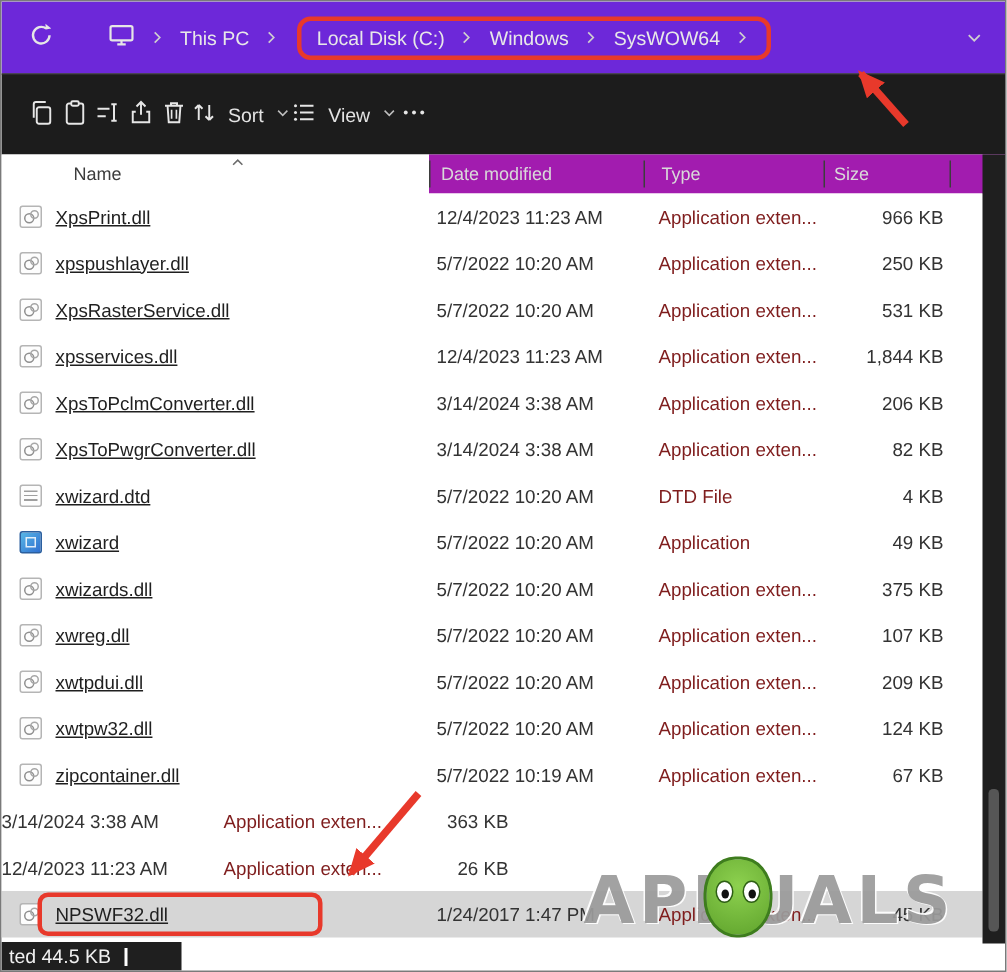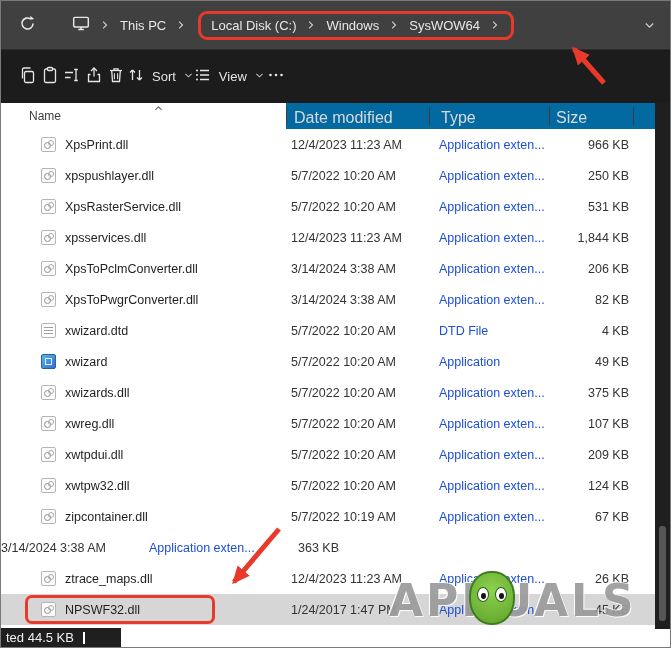--- a/index.html
+++ b/index.html
@@ -1,57 +1,57 @@
 <!DOCTYPE html>
 <html><head>
 <meta charset="utf-8">
 <style>
   * { margin:0; padding:0; box-sizing:border-box; }
   body { background:#ffffff; font-family:"Liberation Sans", sans-serif; }
   .screen { position:relative; width:671px; height:648px; background:#ffffff;
             border:1px solid #7a7a7a; overflow:hidden; }
 
   
-  .topbar { position:absolute; top:0; left:0; right:0; height:48px; background:#404040;
+  .topbar { position:absolute; top:0; left:0; right:0; height:48px; background:#6d28d9;
             display:flex; align-items:center; padding:0 14px 0 16px; gap:9px; }
   .icon-btn { display:flex; align-items:center; justify-content:center; background:none; border:none;
               padding:2px; cursor:default; }
   .crumb { color:#e8e8e8; font-size:13px; white-space:nowrap; }
   .crumb-box { display:flex; align-items:center; gap:9px; border:3px solid #e8392b;
                border-radius:9px; padding:4px 10px; margin-left:2px; }
   .chev-right, .chev-down { display:flex; align-items:center; }
   .nav-right { margin-left:auto; }
 
   
   .toolbar { position:absolute; top:48px; left:0; right:0; height:54px; background:#1c1c1c;
              border-top:1px solid #2c2c2c; display:flex; align-items:center;
              padding:0 16px; }
   .tool-group { display:flex; align-items:center; gap:7px; color:#e3e3e3; font-size:13px;
                 background:none; border:none; }
 
   
   .header-row { position:absolute; top:102px; left:0; right:0; height:26px; }
   .hcell-name { position:absolute; left:0; top:0; width:285px; height:26px; background:#ffffff;
-                color:#3c3c3c; font-size:12px; display:flex; align-items:center; padding-left:28px; }
+                color:#3c3c3c; font-size:12px; display:flex; align-items:center; padding-left:48px; }
   .sort-caret { position:absolute; left:152px; top:0px; }
-  .hdark { position:absolute; left:285px; right:0; top:0; height:26px; background:#0369a1;
-           color:#d9d9d9; font-size:16px;text-align:center; }
+  .hdark { position:absolute; left:285px; right:0; top:0; height:26px; background:#a21caf;
+           color:#d9d9d9; font-size:12px;text-align:center; }
   .hdark .hlabel { position:absolute; top:6px; }
   .h-date { left:8px; } .h-type { left:155px; } .h-size { left:270px; }
   .hsep { position:absolute; top:4px; width:1px; height:18px; background:#3d3d3d; }
   .hs1 { left:0; } .hs2 { left:143px; } .hs3 { left:263px; } .hs4 { left:347px; }
 
   
   .rows { position:absolute; top:128px; left:0; right:15px; }
   .row { height:31px; display:flex; align-items:center; position:relative;
          font-size:12.5px; color:#1f1f1f; background:#ffffff; }
   .row.selected { background:#d6d6d6; }
-  .c-name { width:290px; display:flex; align-items:center; padding-left:40px; gap:9px; }
+  .c-name { width:290px; display:flex; align-items:center; padding-left:12px; gap:9px;text-decoration:underline; }
   .c-date { width:148px; color:#333; }
-  .c-type { width:112px; color:#1d4ed8; }
+  .c-type { width:112px; color:#7f1d1d; }
   .c-size { width:78px; text-align:right; color:#333; }
   .red-box { position:absolute; left:24px; top:1px; width:190px; height:29px;
              border:3px solid #e8392b; border-radius:7px; pointer-events:none; }
 
   
   .fico { width:15px; height:15px; flex:0 0 15px; position:relative; background:#fdfdfd;
           border:1px solid #b5b5b5; border-radius:2px; }
   .fico.dll::before { content:""; position:absolute; left:2px; bottom:2px; width:5px; height:5px;
                       border:1.5px solid #8f8f8f; border-radius:50%; }
   .fico.dll::after  { content:""; position:absolute; right:1px; top:2px; width:4px; height:4px;
@@ -369,24 +369,20 @@
         <div class="c-date">5/7/2022 10:19 AM</div>
         <div class="c-type">Application exten...</div>
         <div class="c-size">67 KB</div>
       </div>
       <div class="row">
         <div class="c-date">3/14/2024 3:38 AM</div>
         <div class="c-type">Application exten...</div>
         <div class="c-size">363 KB</div>
       </div>
       <div class="row">
-        <div class="c-name">
-          <span class="fico dll"></span>
-          <span class="fname">ztrace_maps.dll</span>
-        </div>
         <div class="c-date">12/4/2023 11:23 AM</div>
         <div class="c-type">Application exten...</div>
         <div class="c-size">26 KB</div>
       </div>
       <div class="row selected">
         <div class="c-name">
           <span class="fico dll"></span>
           <span class="fname">NPSWF32.dll</span>
         </div>
         <div class="c-date">1/24/2017 1:47 PM</div>

